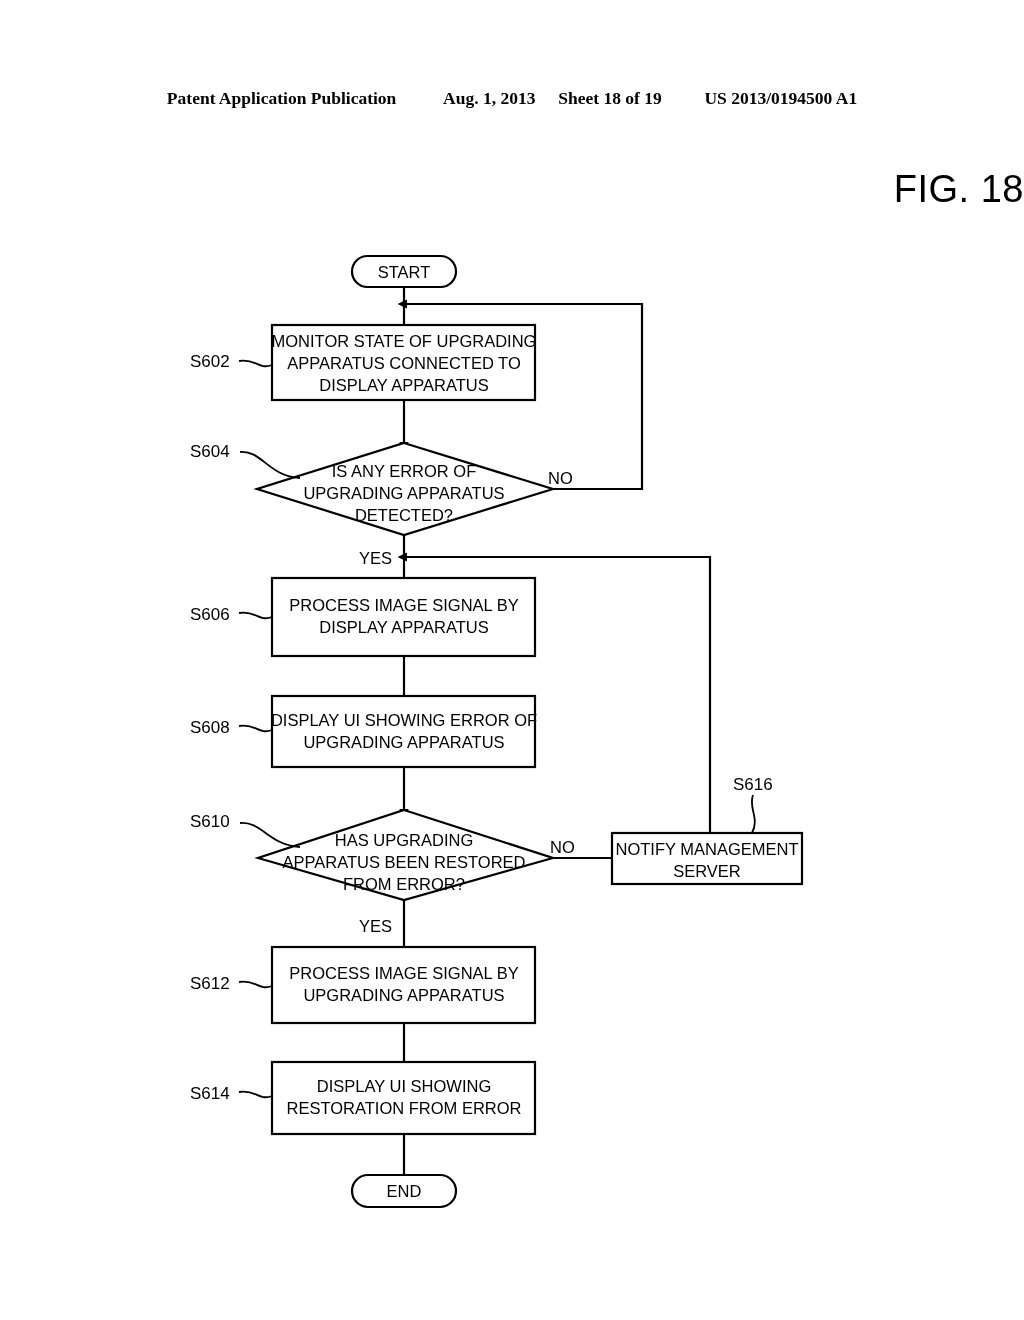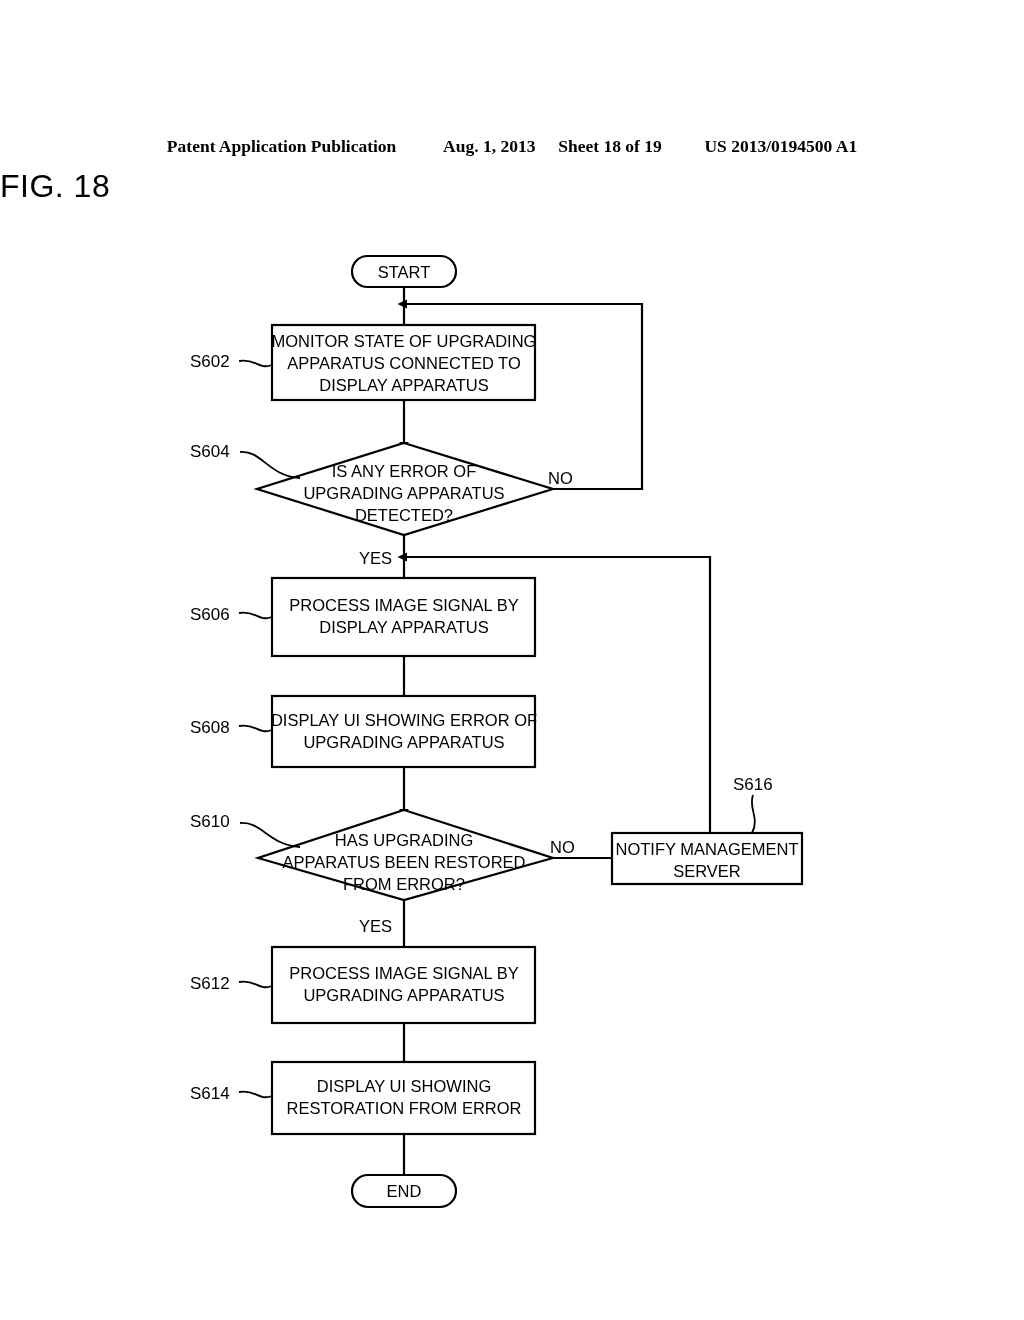--- a/index.html
+++ b/index.html
@@ -27,35 +27,34 @@
     position: absolute;
     top: 88px;
     left: 0;
     width: 1024px;
     text-align: center;
     font-family: "Liberation Serif", serif;
     font-weight: bold;
     font-size: 17.5px;
     letter-spacing: 0px;
     white-space: nowrap;
-    margin-top: 48px;
   }
   #pub-header span { display: inline-block; vertical-align: baseline; }
   .hdr-gap-a { width: 38px; display: inline-block; }
   .hdr-gap-b { width: 14px; display: inline-block; }
   .hdr-gap-c { width: 34px; display: inline-block; }
 
   
   #fig-title {
     position: absolute;
     top: 168px;
     left: 0;
     width: 1024px;
-    text-align: left;
-    font-size: 32px;
+    text-align: right;
+    font-size: 38px;
     letter-spacing: 0.5px;
   }
 
   
   #flow {
     position: absolute;
     top: 0;
     left: 0;
   }
   .node-text {

